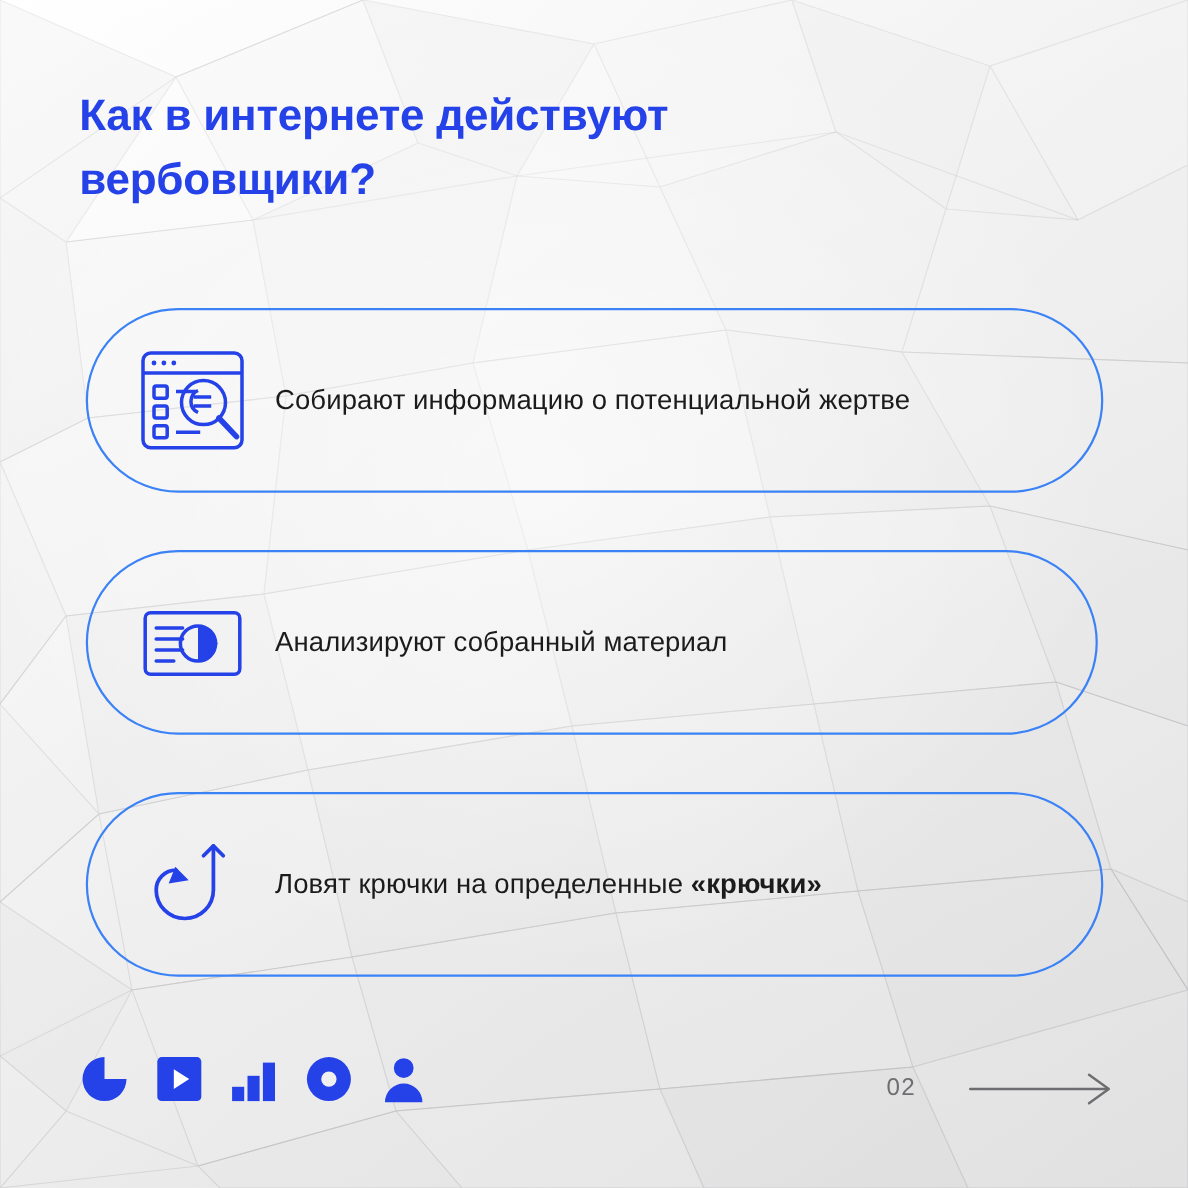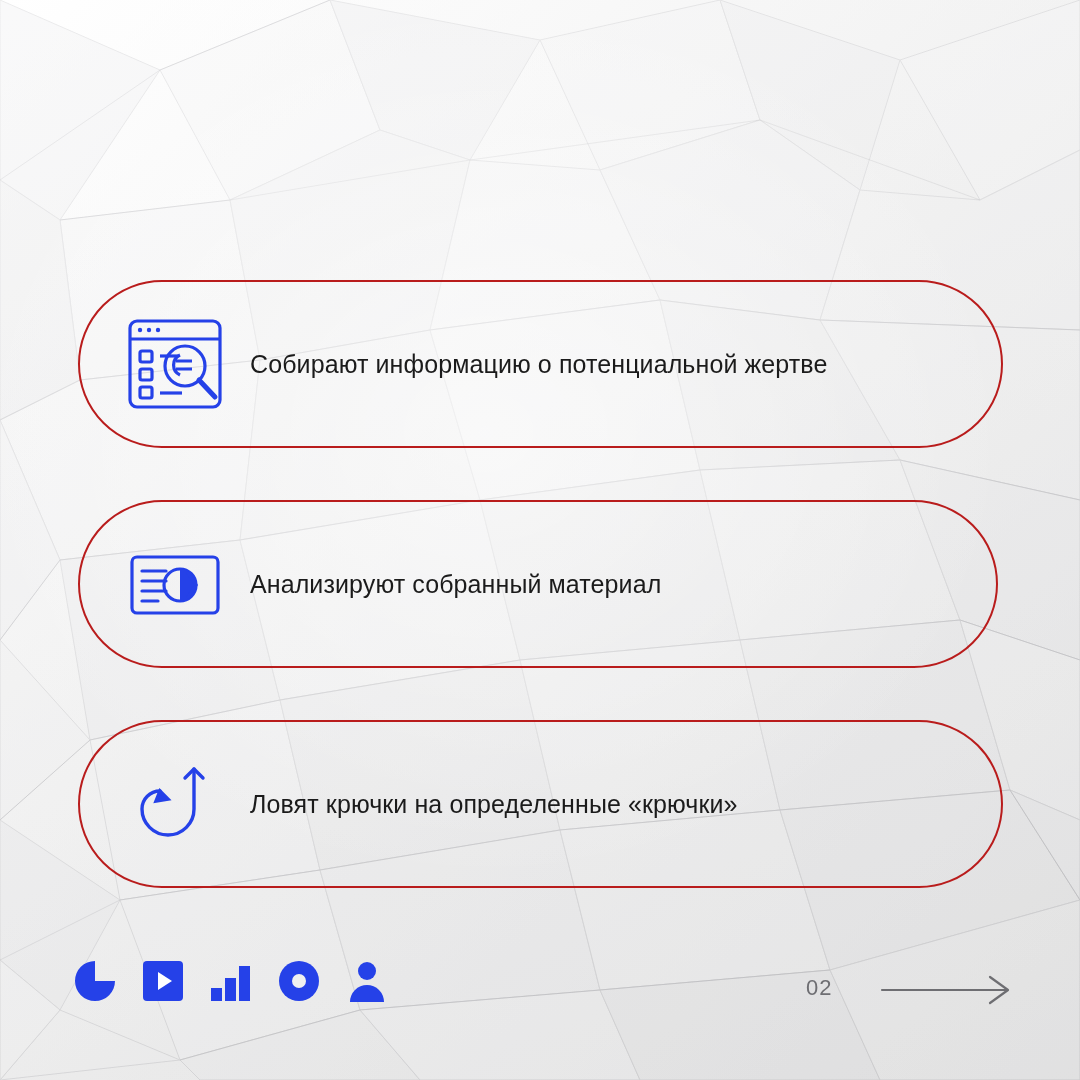--- a/index.html
+++ b/index.html
@@ -54,21 +54,21 @@
     color: #2541e8;
     letter-spacing: -0.2px;
   }
 
   
   .card {
     position: absolute;
     left: 78px;
     width: 925px;
     height: 168px;
-    border: 2px solid #b91c1c;
+    border: 2px solid #3b82f6;
     border-radius: 84px;
     display: flex;
     align-items: center;
     background: transparent;
   }
   #card-0 { top: 280px; }
   #card-1 { top: 500px; width: 920px; text-align: right; }
   #card-2 { top: 720px; }
 
   .card-icon {
@@ -78,21 +78,21 @@
     align-items: center;
     justify-content: center;
     margin-left: 20px;
   }
   .card-text {
     font-size: 25px;
     color: #1b1b1b;
     line-height: 1.3;
     letter-spacing: 0.1px;
   }
-  .card-text b { font-weight: normal; }
+  .card-text b { font-weight: bold; }
 
   
   .footer-logos {
     position: absolute;
     left: 72px;
     top: 958px;
     display: flex;
     align-items: center;
     gap: 22px;
   }
@@ -180,20 +180,21 @@
       <path d="M0,640 L60,560"></path>
       <path d="M0,820 L90,740"></path>
       <path d="M0,960 L120,900"></path>
     </g>
   </svg>
 </div>
 <div id="vignette"></div>
 
 <div id="content">
 
+  <h1 class="title">Как в интернете действуют вербовщики?</h1>
 
   <div class="card" id="card-0">
     <div class="card-icon">
       <svg width="106" height="106" viewBox="0 0 106 106" fill="none" stroke="#2541e8" stroke-width="3.2">
         <rect x="8" y="10" width="90" height="86" rx="7"></rect>
         <line x1="8" y1="28" x2="98" y2="28"></line>
         <circle cx="18" cy="19" r="2.2" fill="#2541e8" stroke="none"></circle>
         <circle cx="27" cy="19" r="2.2" fill="#2541e8" stroke="none"></circle>
         <circle cx="36" cy="19" r="2.2" fill="#2541e8" stroke="none"></circle>
         <rect x="18" y="40" width="12" height="11" rx="2"></rect>

